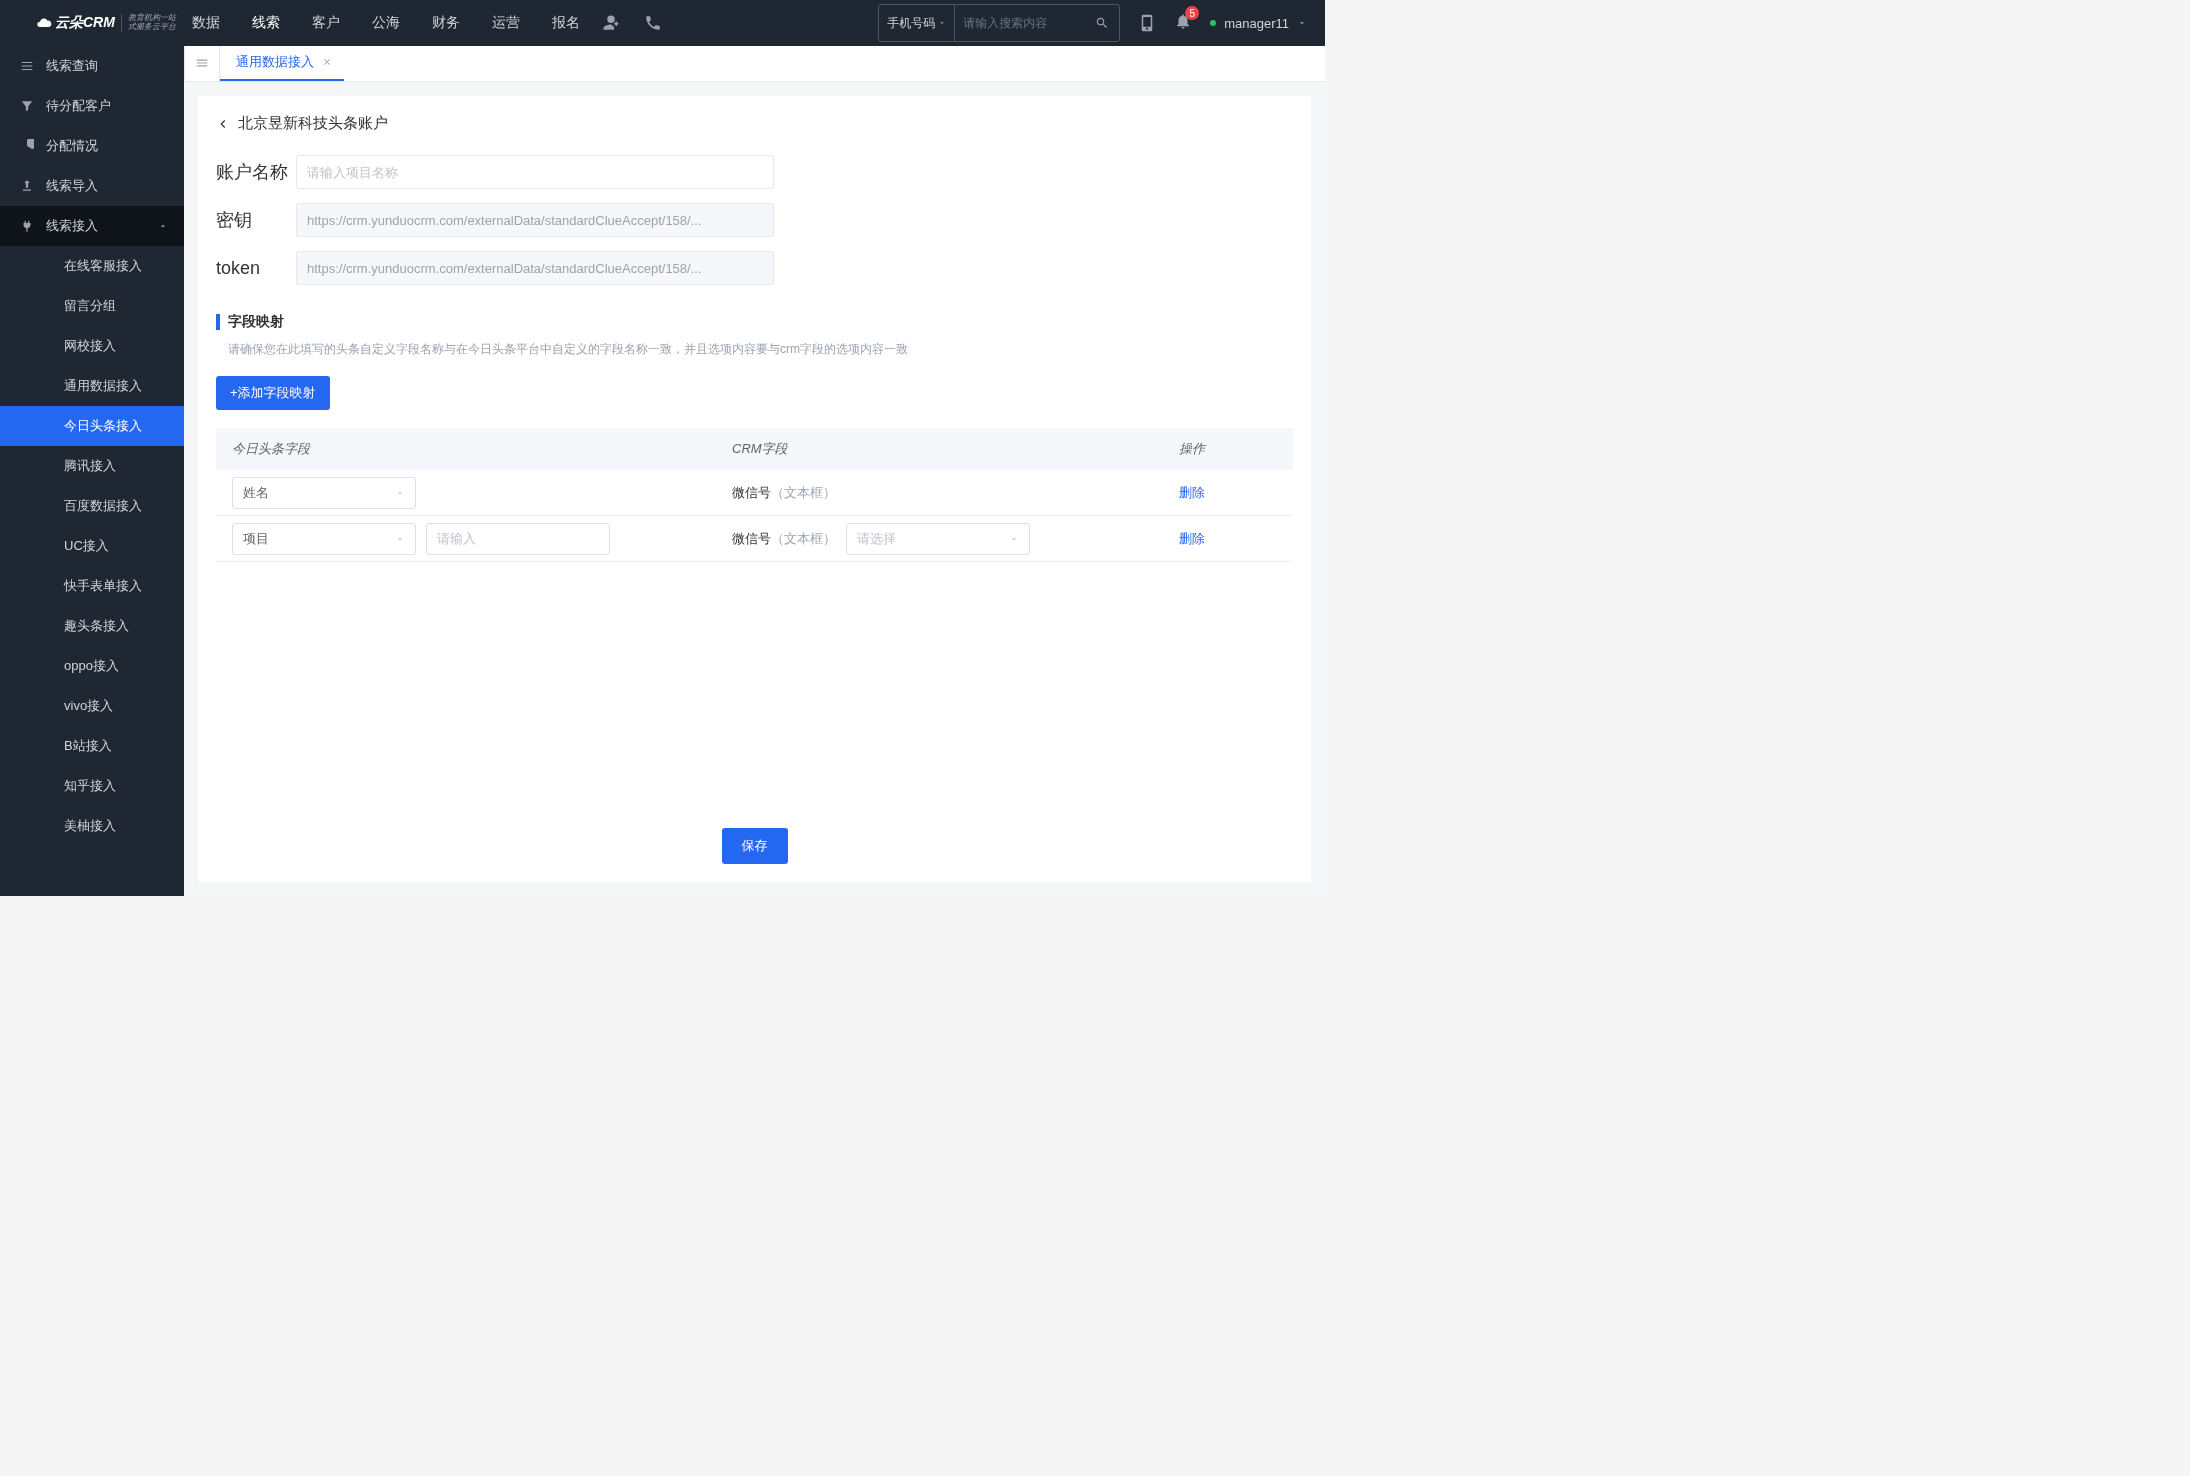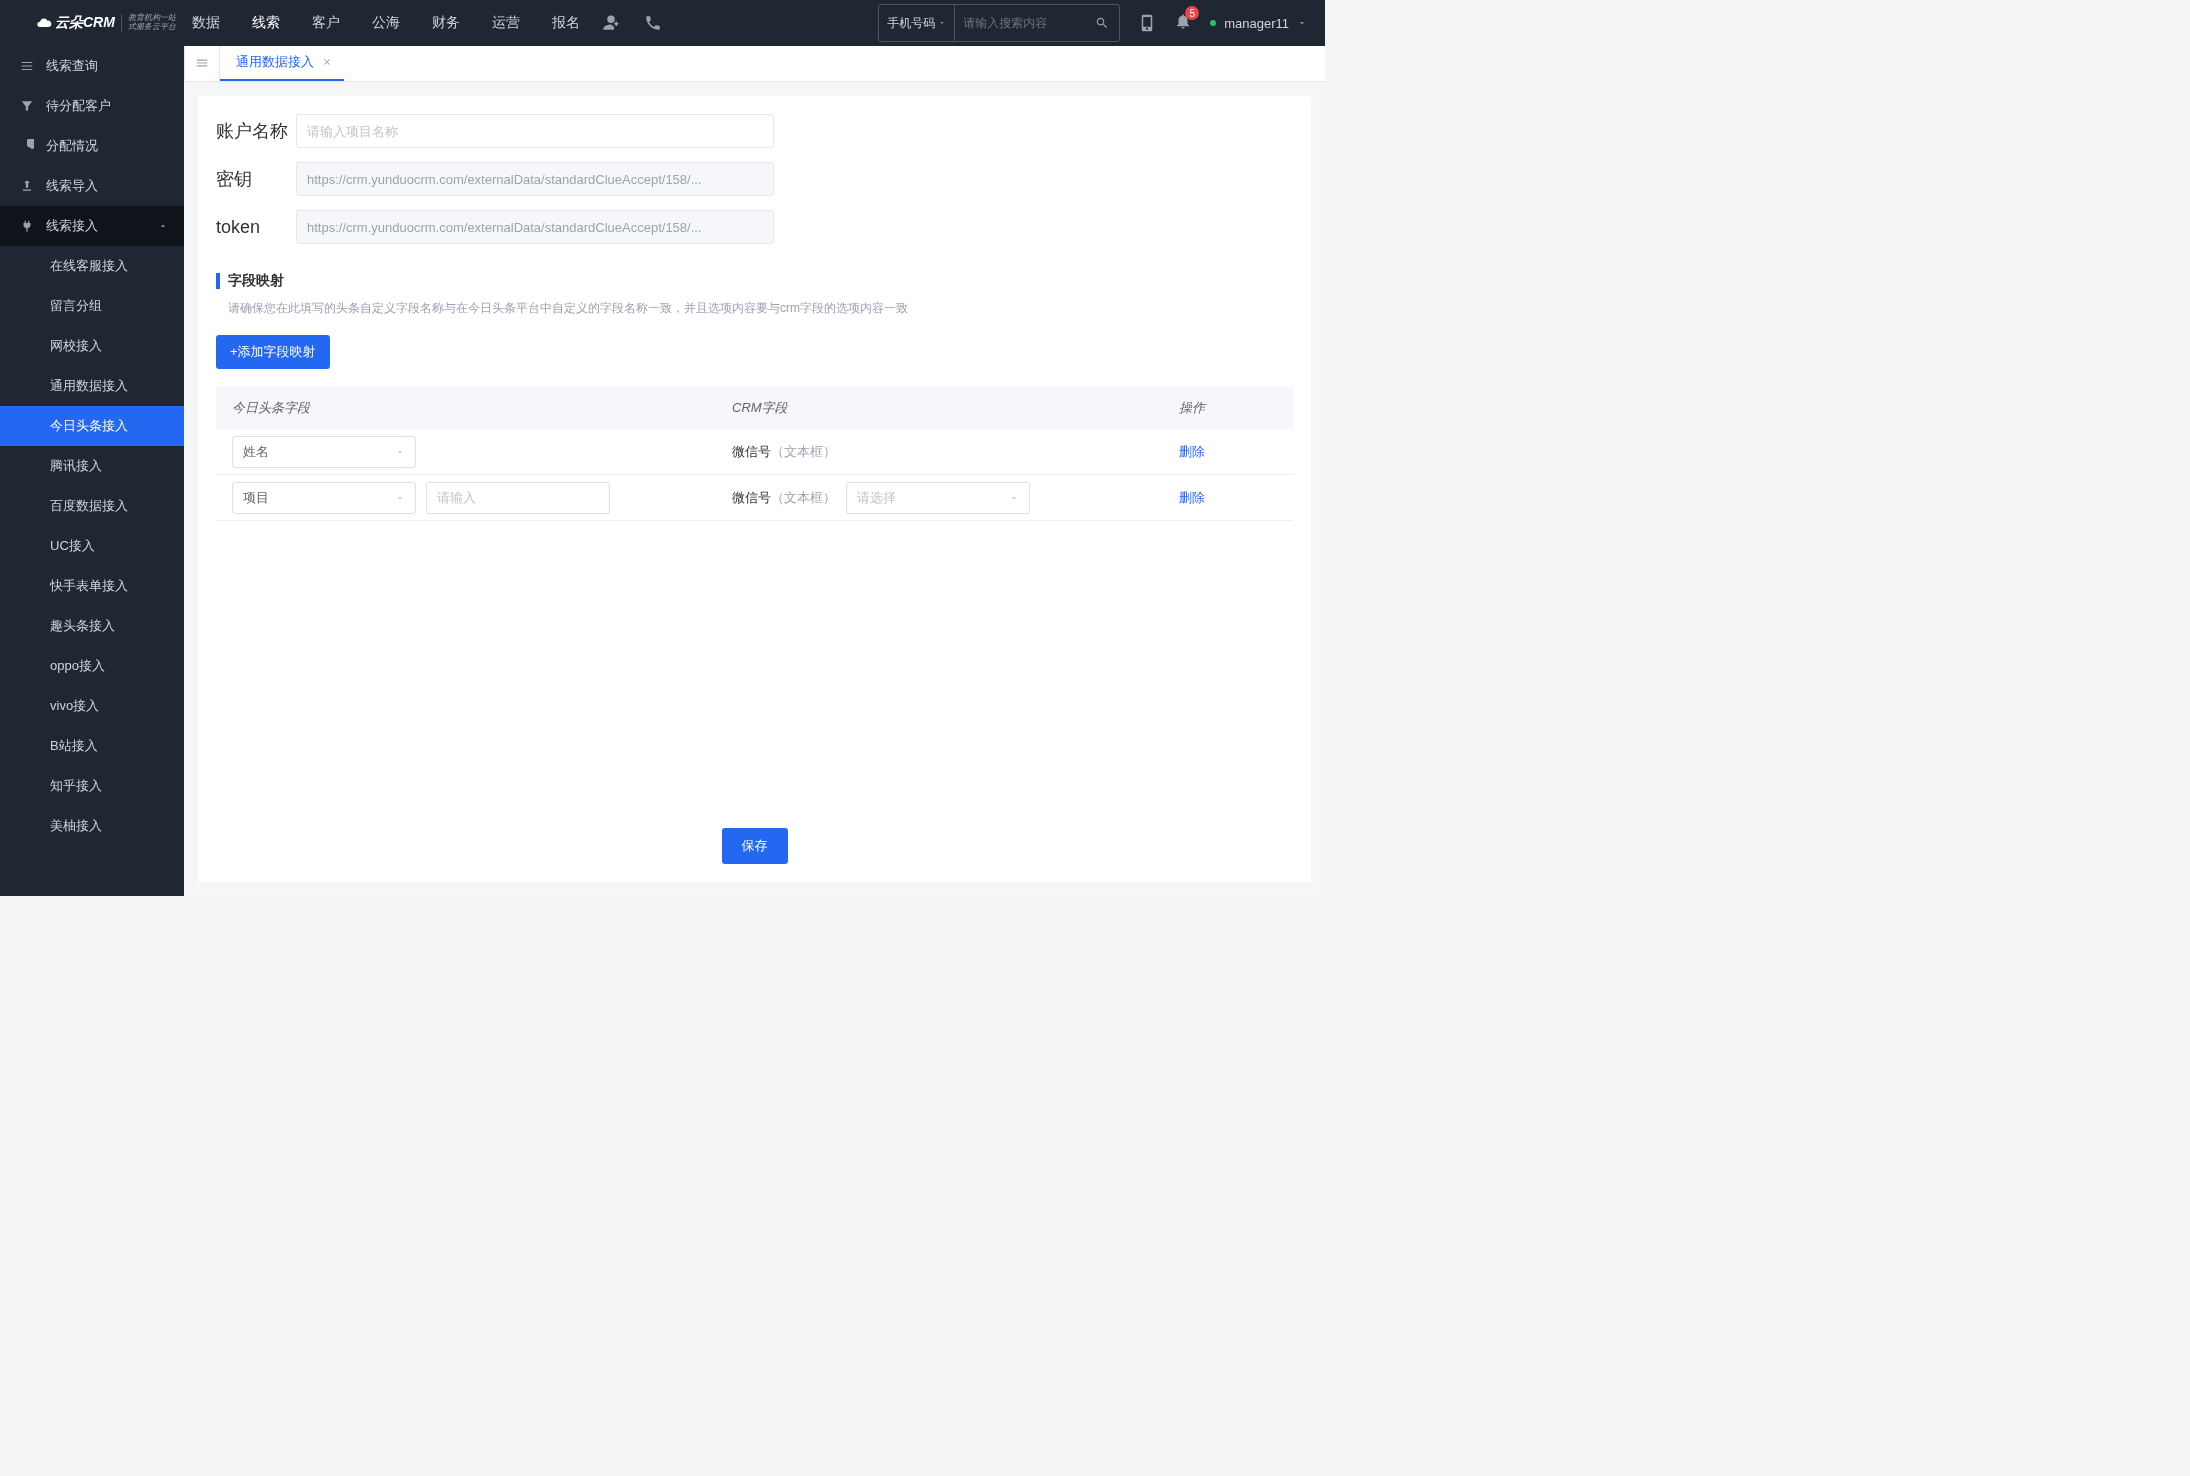--- a/index.html
+++ b/index.html
@@ -31,21 +31,21 @@
 
 .body { display: flex; flex: 1; overflow: hidden; }
 
 
 .sidebar { width: 184px; background: #1f2733; color: #d1d5db; overflow-y: auto; flex-shrink: 0; }
 .sidebar-item { height: 40px; display: flex; align-items: center; padding-left: 20px; gap: 12px; cursor: pointer; font-size: 13px; }
 .sidebar-item.haschildren { justify-content: space-between; padding-right: 16px; }
 .sidebar-item.expanded { background: #0f141b; }
 .side-left { display: flex; align-items: center; gap: 12px; }
 .side-icon { width: 14px; height: 14px; fill: #9ca3af; flex-shrink: 0; }
-.sub-item { height: 40px; display: flex; align-items: center; padding-left: 50px; font-size: 13px; cursor: pointer; color: #d1d5db; }
+.sub-item { height: 40px; display: flex; align-items: center; padding-left: 64px; font-size: 13px; cursor: pointer; color: #d1d5db; }
 .sub-item.active { background: #2468f2; color: #fff; }
 .chev { width: 10px; height: 10px; fill: #9ca3af; }
 
 
 .main { flex: 1; background: #f5f6f7; display: flex; flex-direction: column; overflow: hidden; }
 .tabbar { height: 36px; background: #fff; display: flex; align-items: flex-end; border-bottom: 1px solid #e5e7eb; }
 .tab-menu-btn { width: 36px; height: 36px; display: flex; align-items: center; justify-content: center; border: 1px solid #e5e7eb; border-top: none; border-bottom: none; cursor: pointer; }
 .tab { height: 36px; padding: 0 12px 0 16px; display: flex; align-items: center; gap: 8px; font-size: 13px; color: #2468f2; border-bottom: 2px solid #2468f2; cursor: pointer; }
 .tab-close { width: 10px; height: 10px; fill: #9ca3af; cursor: pointer; }
 
@@ -223,20 +223,26 @@
         <div class="tab">
           <span>通用数据接入</span>
           <svg class="tab-close" viewBox="0 0 24 24">
               <path d="M19 6.4L17.6 5 12 10.6 6.4 5 5 6.4 10.6 12 5 17.6 6.4 19 12 13.4 17.6 19 19 17.6 13.4 12z"></path>
             </svg>
         </div>
       </div>
 
       <div class="content">
         <div class="panel">
+          <div class="breadcrumb">
+            <svg class="bc-icon" viewBox="0 0 24 24">
+                <polyline points="15 18 9 12 15 6"></polyline>
+              </svg>
+            <span class="bc-text">北京昱新科技头条账户</span>
+          </div>
 
           <div class="form-group">
             <span class="form-label">账户名称</span>
             <input class="form-input" placeholder="请输入项目名称" style="">
           </div>
           <div class="form-group">
             <span class="form-label">密钥</span>
             <input class="form-input readonly" readonly="" value="https://crm.yunduocrm.com/externalData/standardClueAccept/158/..." style="">
           </div>
           <div class="form-group">

